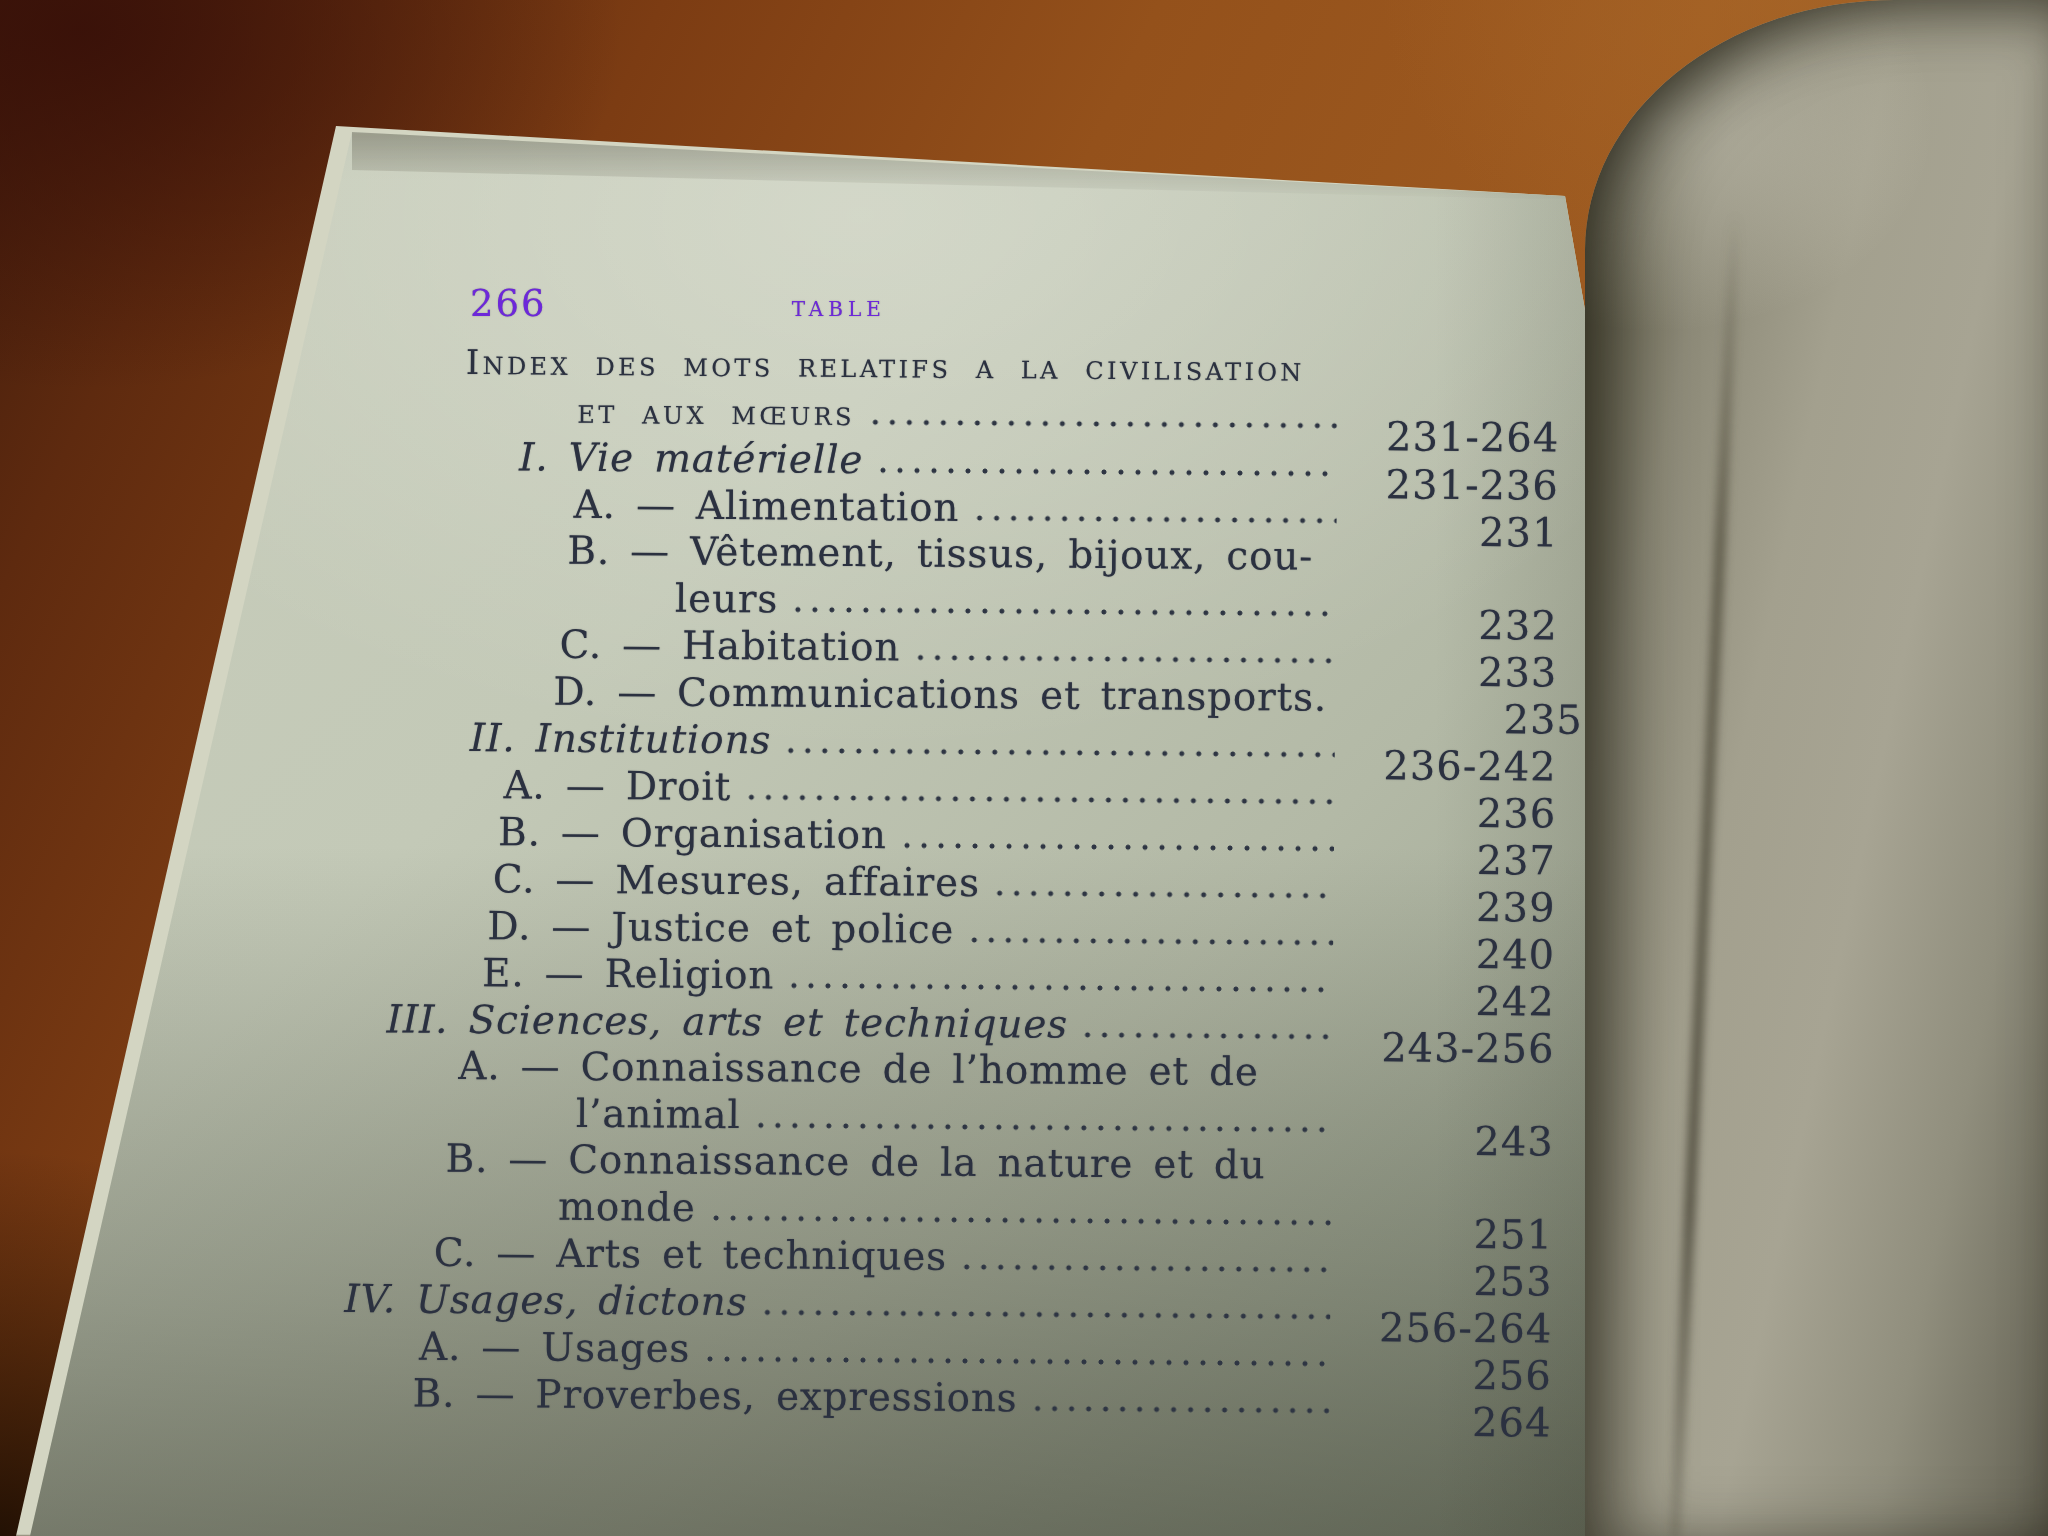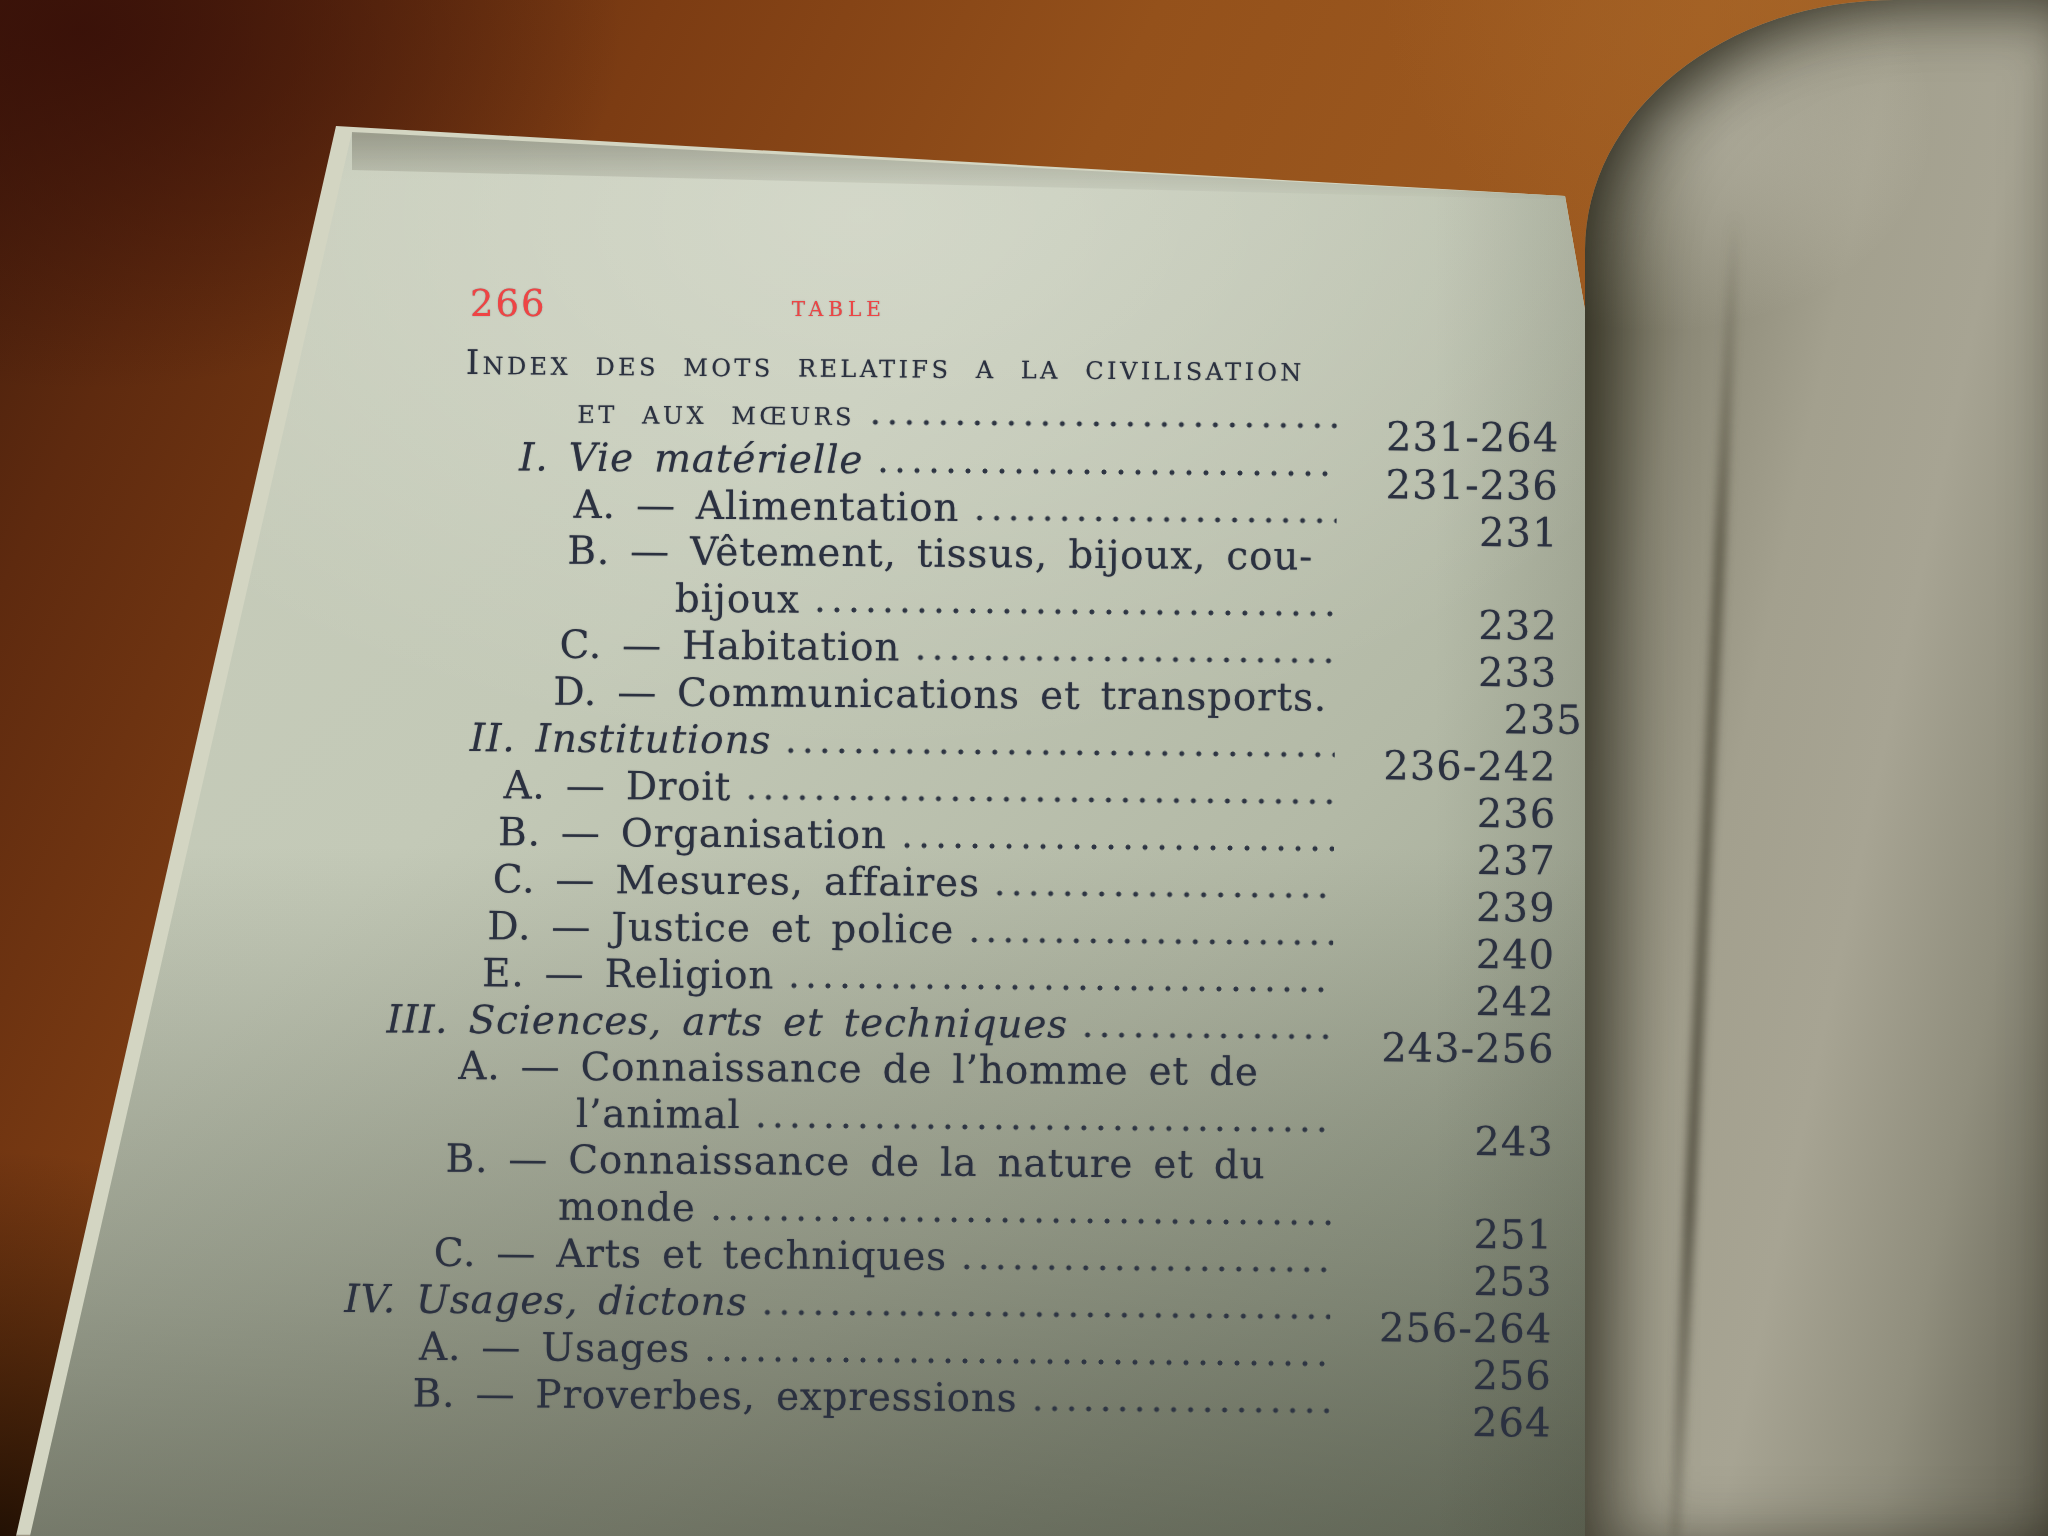--- a/index.html
+++ b/index.html
@@ -27,21 +27,21 @@
       linear-gradient(180deg, rgba(15,15,8,0.10) 0%, rgba(0,0,0,0) 12%, rgba(0,0,0,0) 55%, rgba(25,28,16,0.28) 85%, rgba(30,32,20,0.45) 100%),
       linear-gradient(135deg,#c9cebc 0%,#c3c9b7 35%,#b3b9a6 60%,#9ca491 82%,#8b927e 100%);
   }
   .text-block{
     position:absolute;left:340px;top:338px;width:1220px;z-index:3;
     color:#2b3140;transform:rotate(0.45deg);transform-origin:top left;
     text-shadow:0 0 1.2px rgba(43,49,64,0.55);
   }
   .page-head{
     position:absolute;left:340px;top:282px;width:1220px;z-index:3;
-    color:#ef4444;display:flex;align-items:baseline;
+    color:#6d28d9;display:flex;align-items:baseline;
     text-shadow:0 0 1.2px rgba(43,49,64,0.5);
   }
   .folio{font-size:37px;margin-left:130px;letter-spacing:2px;}
   .running-title{font-size:20px;letter-spacing:5px;margin-left:245px;}
   .row{display:flex;align-items:baseline;line-height:46px;font-size:39px;word-spacing:7px;letter-spacing:0.02em;flex-wrap:nowrap;}
   .row .label{white-space:pre;}
   .row.smallcaps{font-variant:small-caps;font-size:34px;letter-spacing:0.10em;word-spacing:0.30em;}
   .row.italic .label{font-style:italic;}
   .lead{
     flex:1 1 auto;min-width:18px;height:10px;align-self:baseline;
@@ -104,21 +104,21 @@
       <span class="label">A. — Alimentation</span>
       <span class="lead"></span>
       <span class="pages">231</span>
     </div>
     <div class="row roman" style="padding-left: 229px;">
       <span class="label">B. — Vêtement, tissus, bijoux, cou-</span>
       <span class="lead nodots"></span>
       <span class="pages"></span>
     </div>
     <div class="row roman" style="padding-left: 337px;">
-      <span class="label">bijoux</span>
+      <span class="label">leurs</span>
       <span class="lead"></span>
       <span class="pages">232</span>
     </div>
     <div class="row roman" style="padding-left: 222px;">
       <span class="label">C. — Habitation</span>
       <span class="lead"></span>
       <span class="pages">233</span>
     </div>
     <div class="row roman" style="padding-left: 216px;">
       <span class="label">D. — Communications et transports.</span>

